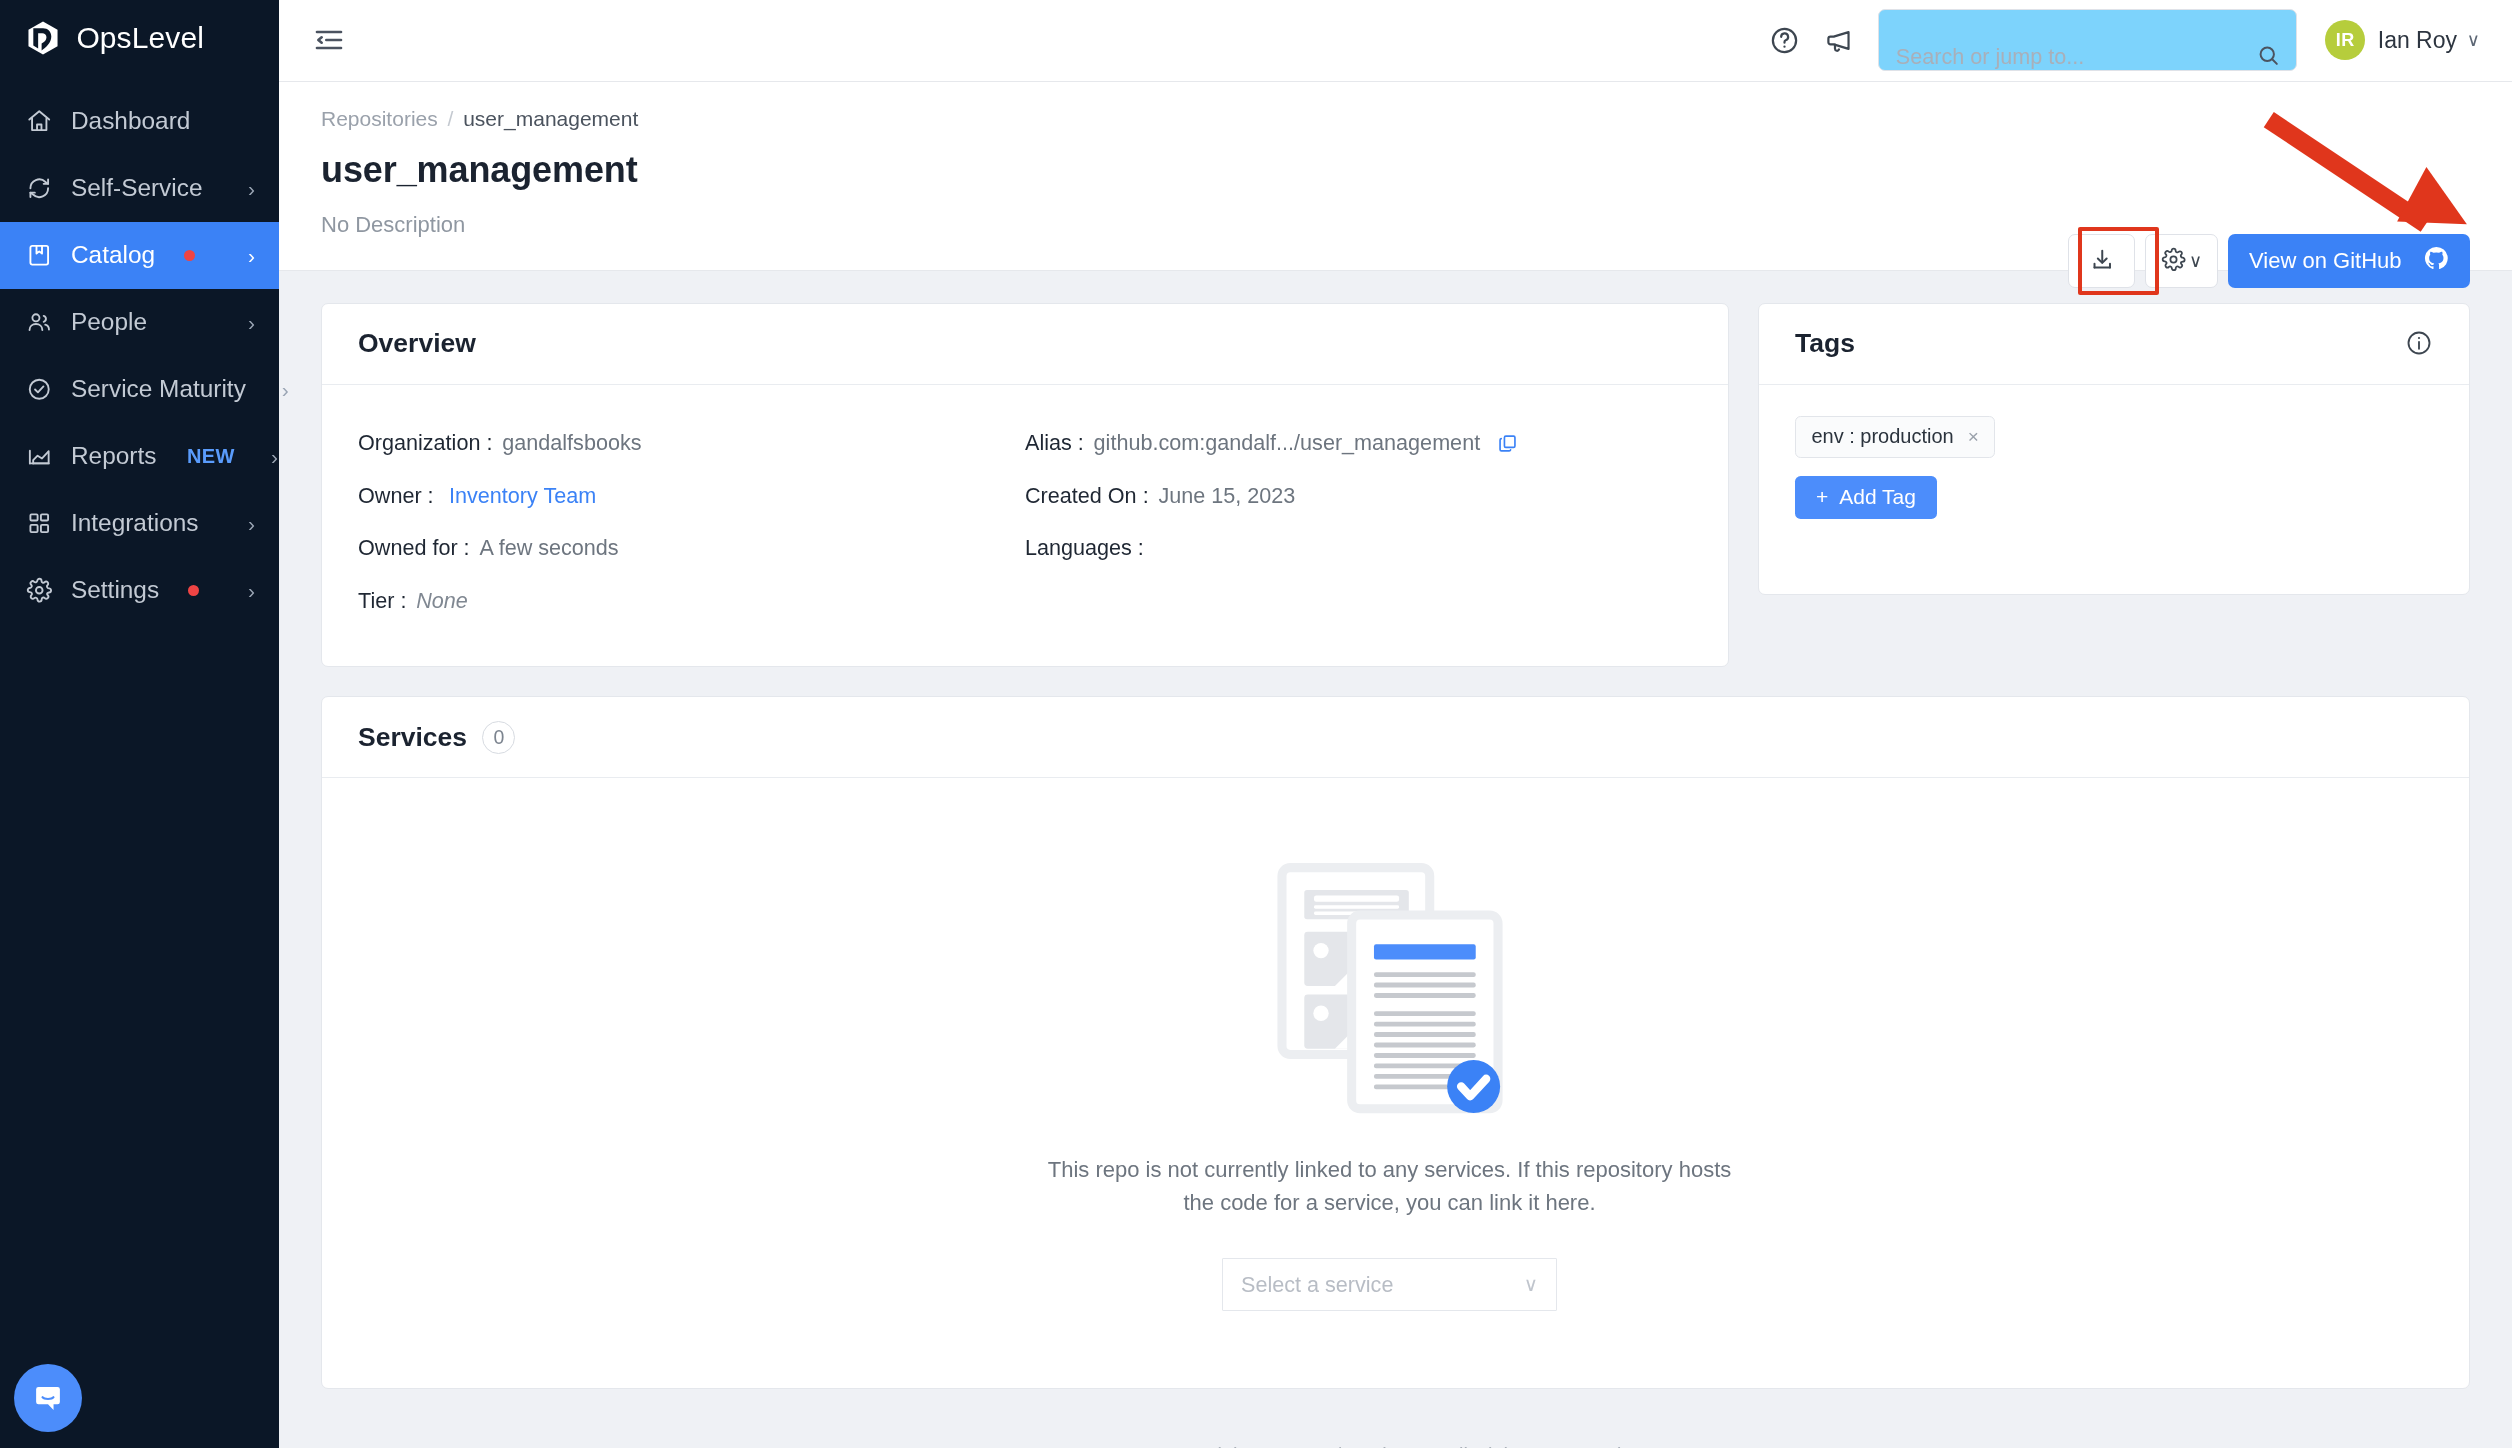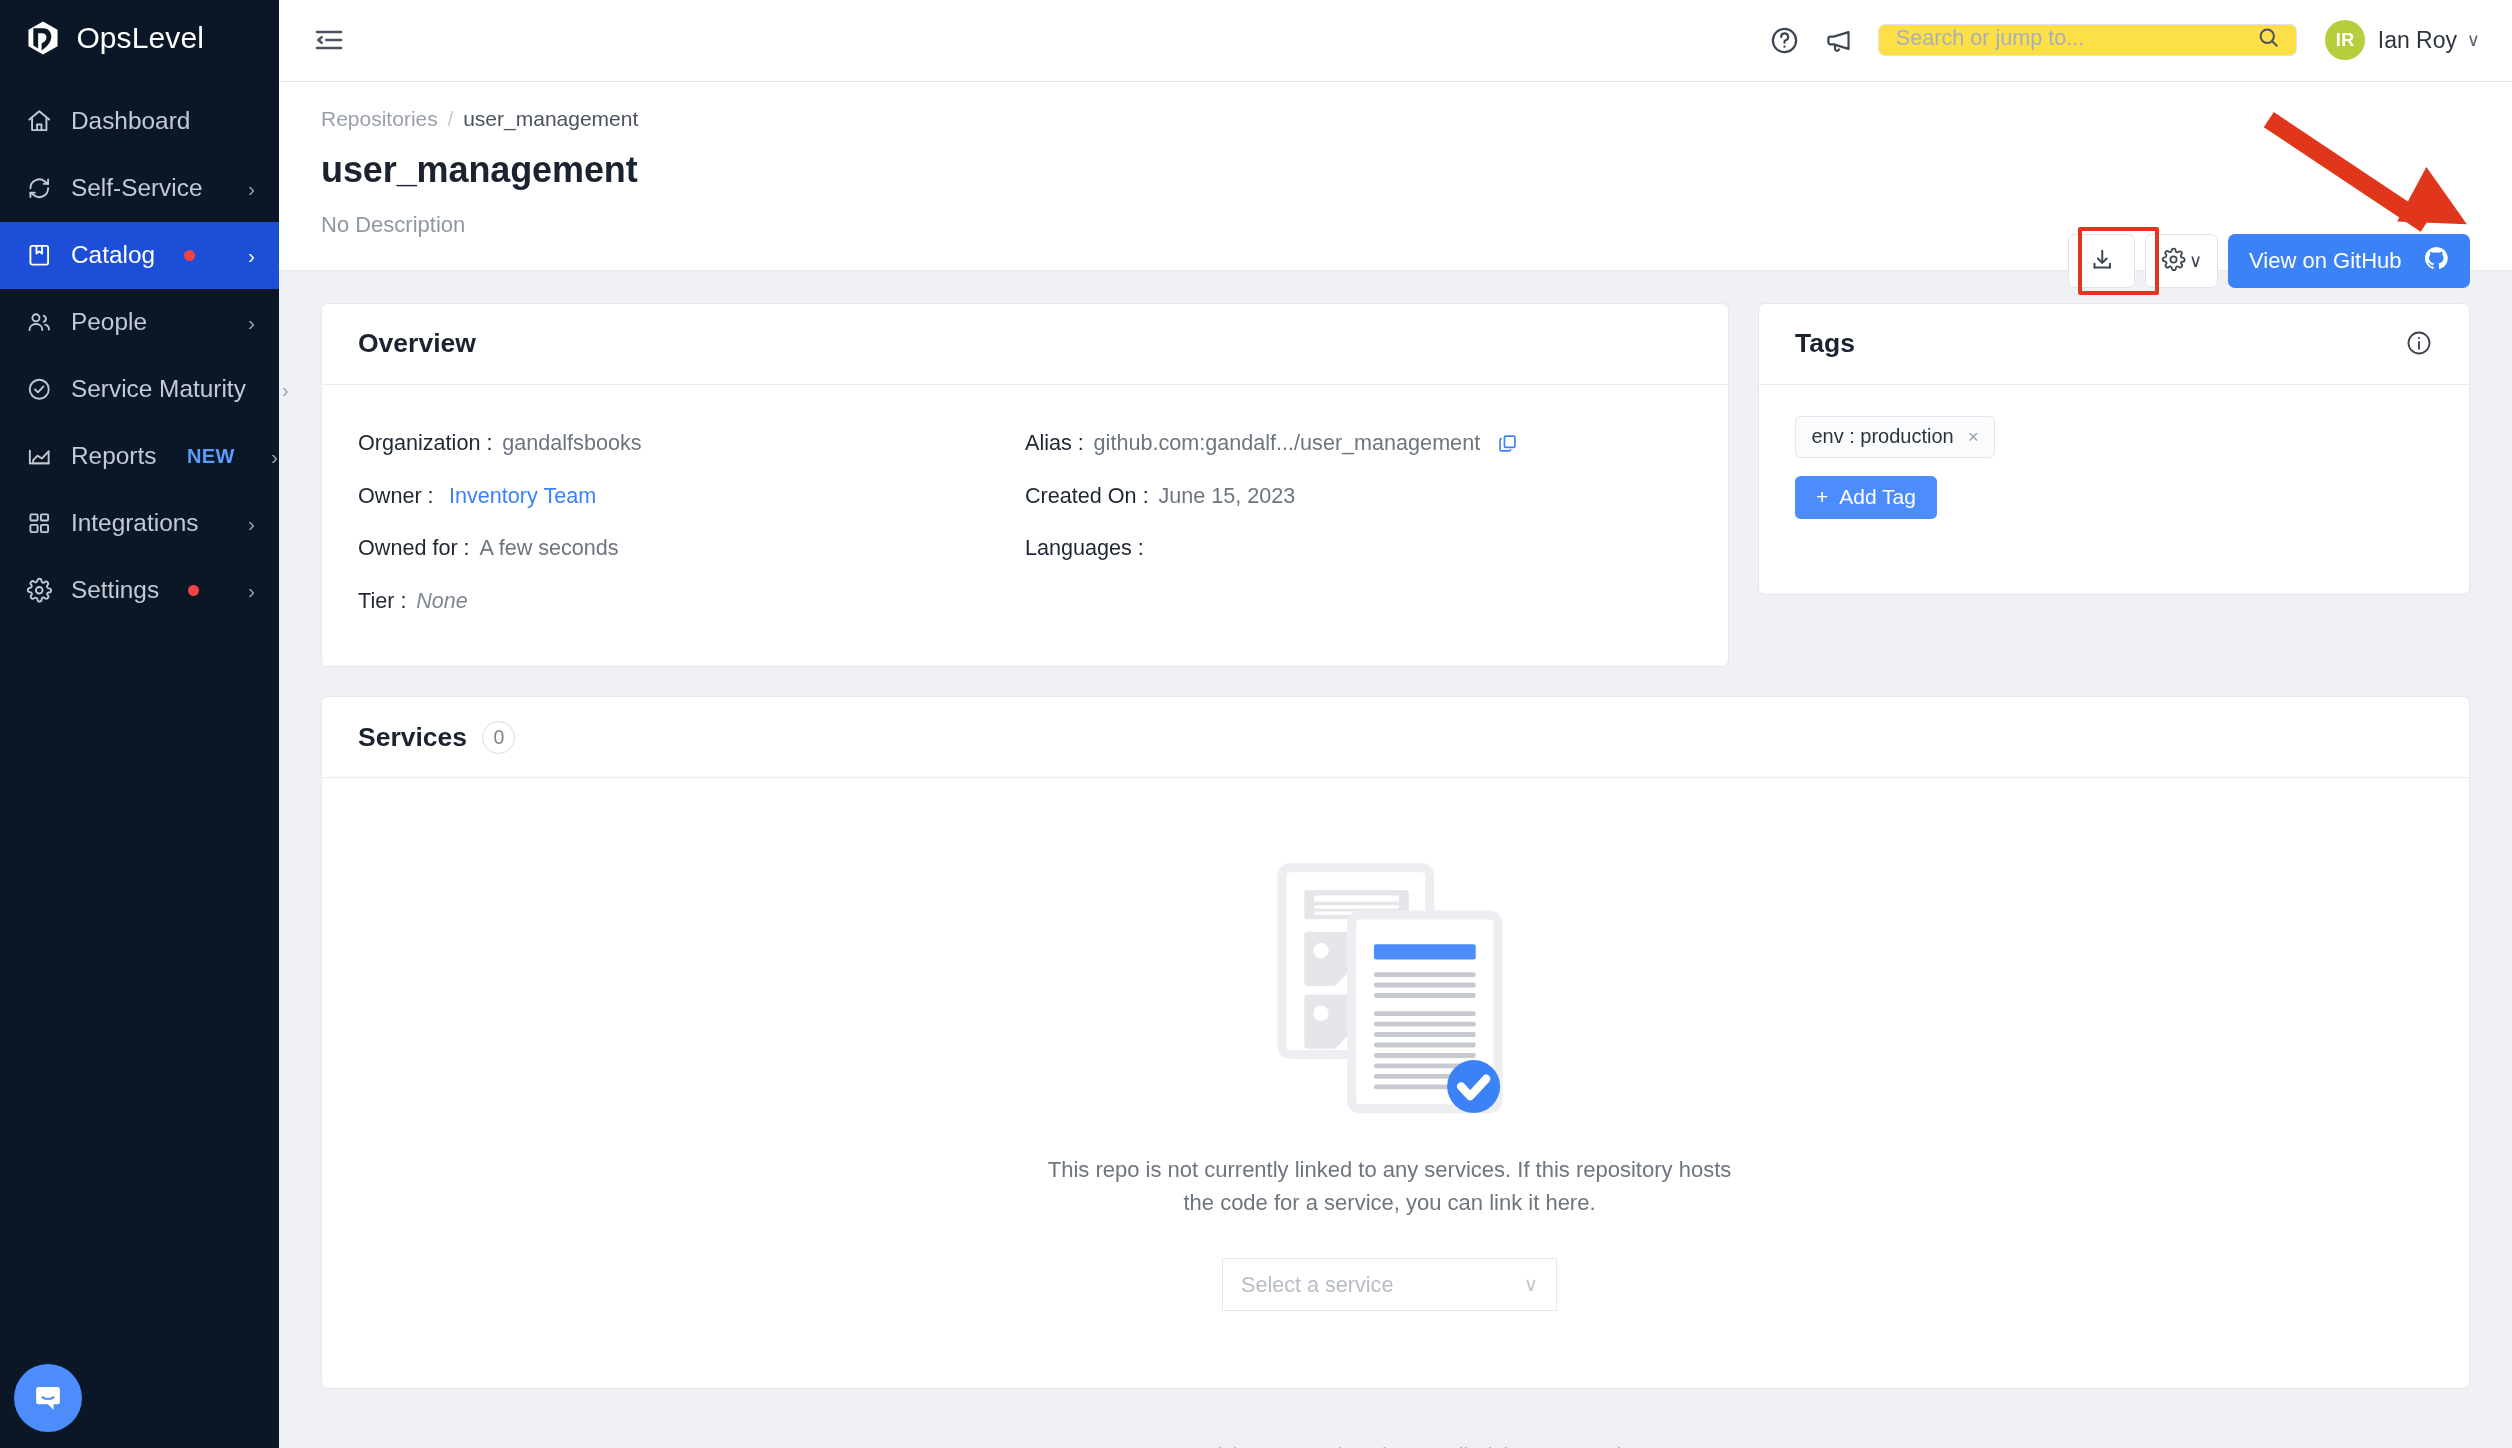--- a/index.html
+++ b/index.html
@@ -24,21 +24,21 @@
   }
   .brand-logo { width: 36px; height: 36px; }
   .brand-name { color: #ffffff; font-size: 30px; font-weight: 400; letter-spacing: 0.1px; }
 
   .nav { margin-top: 12.6px; }
   .nav-item {
     height: 67px; display: flex; align-items: center;
     padding: 0 24px 0 25px; gap: 18px; cursor: pointer;
     color: #c3cad4;
   }
-  .nav-item.active { background: #1d4ed8; color: #ffffff; }
+  .nav-item.active { background: #3b82f6; color: #ffffff; }
   .nav-icon { width: 28px; height: 28px; flex: 0 0 28px; display:flex; align-items:center; justify-content:center; }
   .nav-icon svg { width: 26.5px; height: 26.5px; display:block; }
   .nav-label { font-size: 24.4px; font-weight: 400; white-space: nowrap; }
   .nav-item.active .nav-label { color: #fff; font-weight: 400; }
   .nav-dot { width: 11px; height: 11px; border-radius: 50%; background: #ef4444; margin-left: 11px; flex:0 0 11px;}
   .nav-badge { color: #5a9cfc; font-size: 20px; font-weight: 700; letter-spacing: 0.4px; margin-left: 12.6px; }
   .nav-spacer { flex: 1 1 auto; }
   .nav-chev { font-size: 21px; color: #9aa5b4; line-height: 1; }
   .nav-item.active .nav-chev { color: #fff; }
 
@@ -53,22 +53,22 @@
   .main { flex: 1 1 auto; display: flex; flex-direction: column; background:#eff1f5; min-width:0; }
 
   .topbar {
     height: 87px; background:#ffffff; border-bottom: 1.4px solid #e6e8ec;
     display:flex; align-items:center; padding: 0 32px 0 31px; gap: 0;
   }
   .collapse-btn { width:38px; height:38px; display:flex; align-items:center; justify-content:center; cursor:pointer; }
   .topbar-spacer { flex: 1 1 auto; }
   .icon-btn { width: 42px; height:42px; display:flex; align-items:center; justify-content:center; cursor:pointer; }
   .searchbox {
-    width: 419px; height: 32px; border: 1.4px solid #dfe2e8; border-radius: 7px;
-    display:flex; align-items:flex-start; padding: 0 15.4px 0 16.7px; margin-left: 18px; background:#fde047;
+    width: 419px; height: 62px; border: 1.4px solid #dfe2e8; border-radius: 7px;
+    display:flex; align-items:flex-end; padding: 0 15.4px 0 16.7px; margin-left: 18px; background:#7dd3fc;
     cursor:text;
   }
   .searchbox input {
     border:none; outline:none; flex:1 1 auto; font-size: 21.6px; color:#55606e;
     font-family: "Liberation Sans", sans-serif; background:transparent; min-width:0;
   }
   .searchbox input::placeholder { color: #a9afb9; }
   .user { display:flex; align-items:center; gap:12.6px; margin-left: 28px; cursor:pointer; }
   .avatar {
     width: 40px; height:40px; border-radius:50%; background:#b6cd3c; color:#fff;

